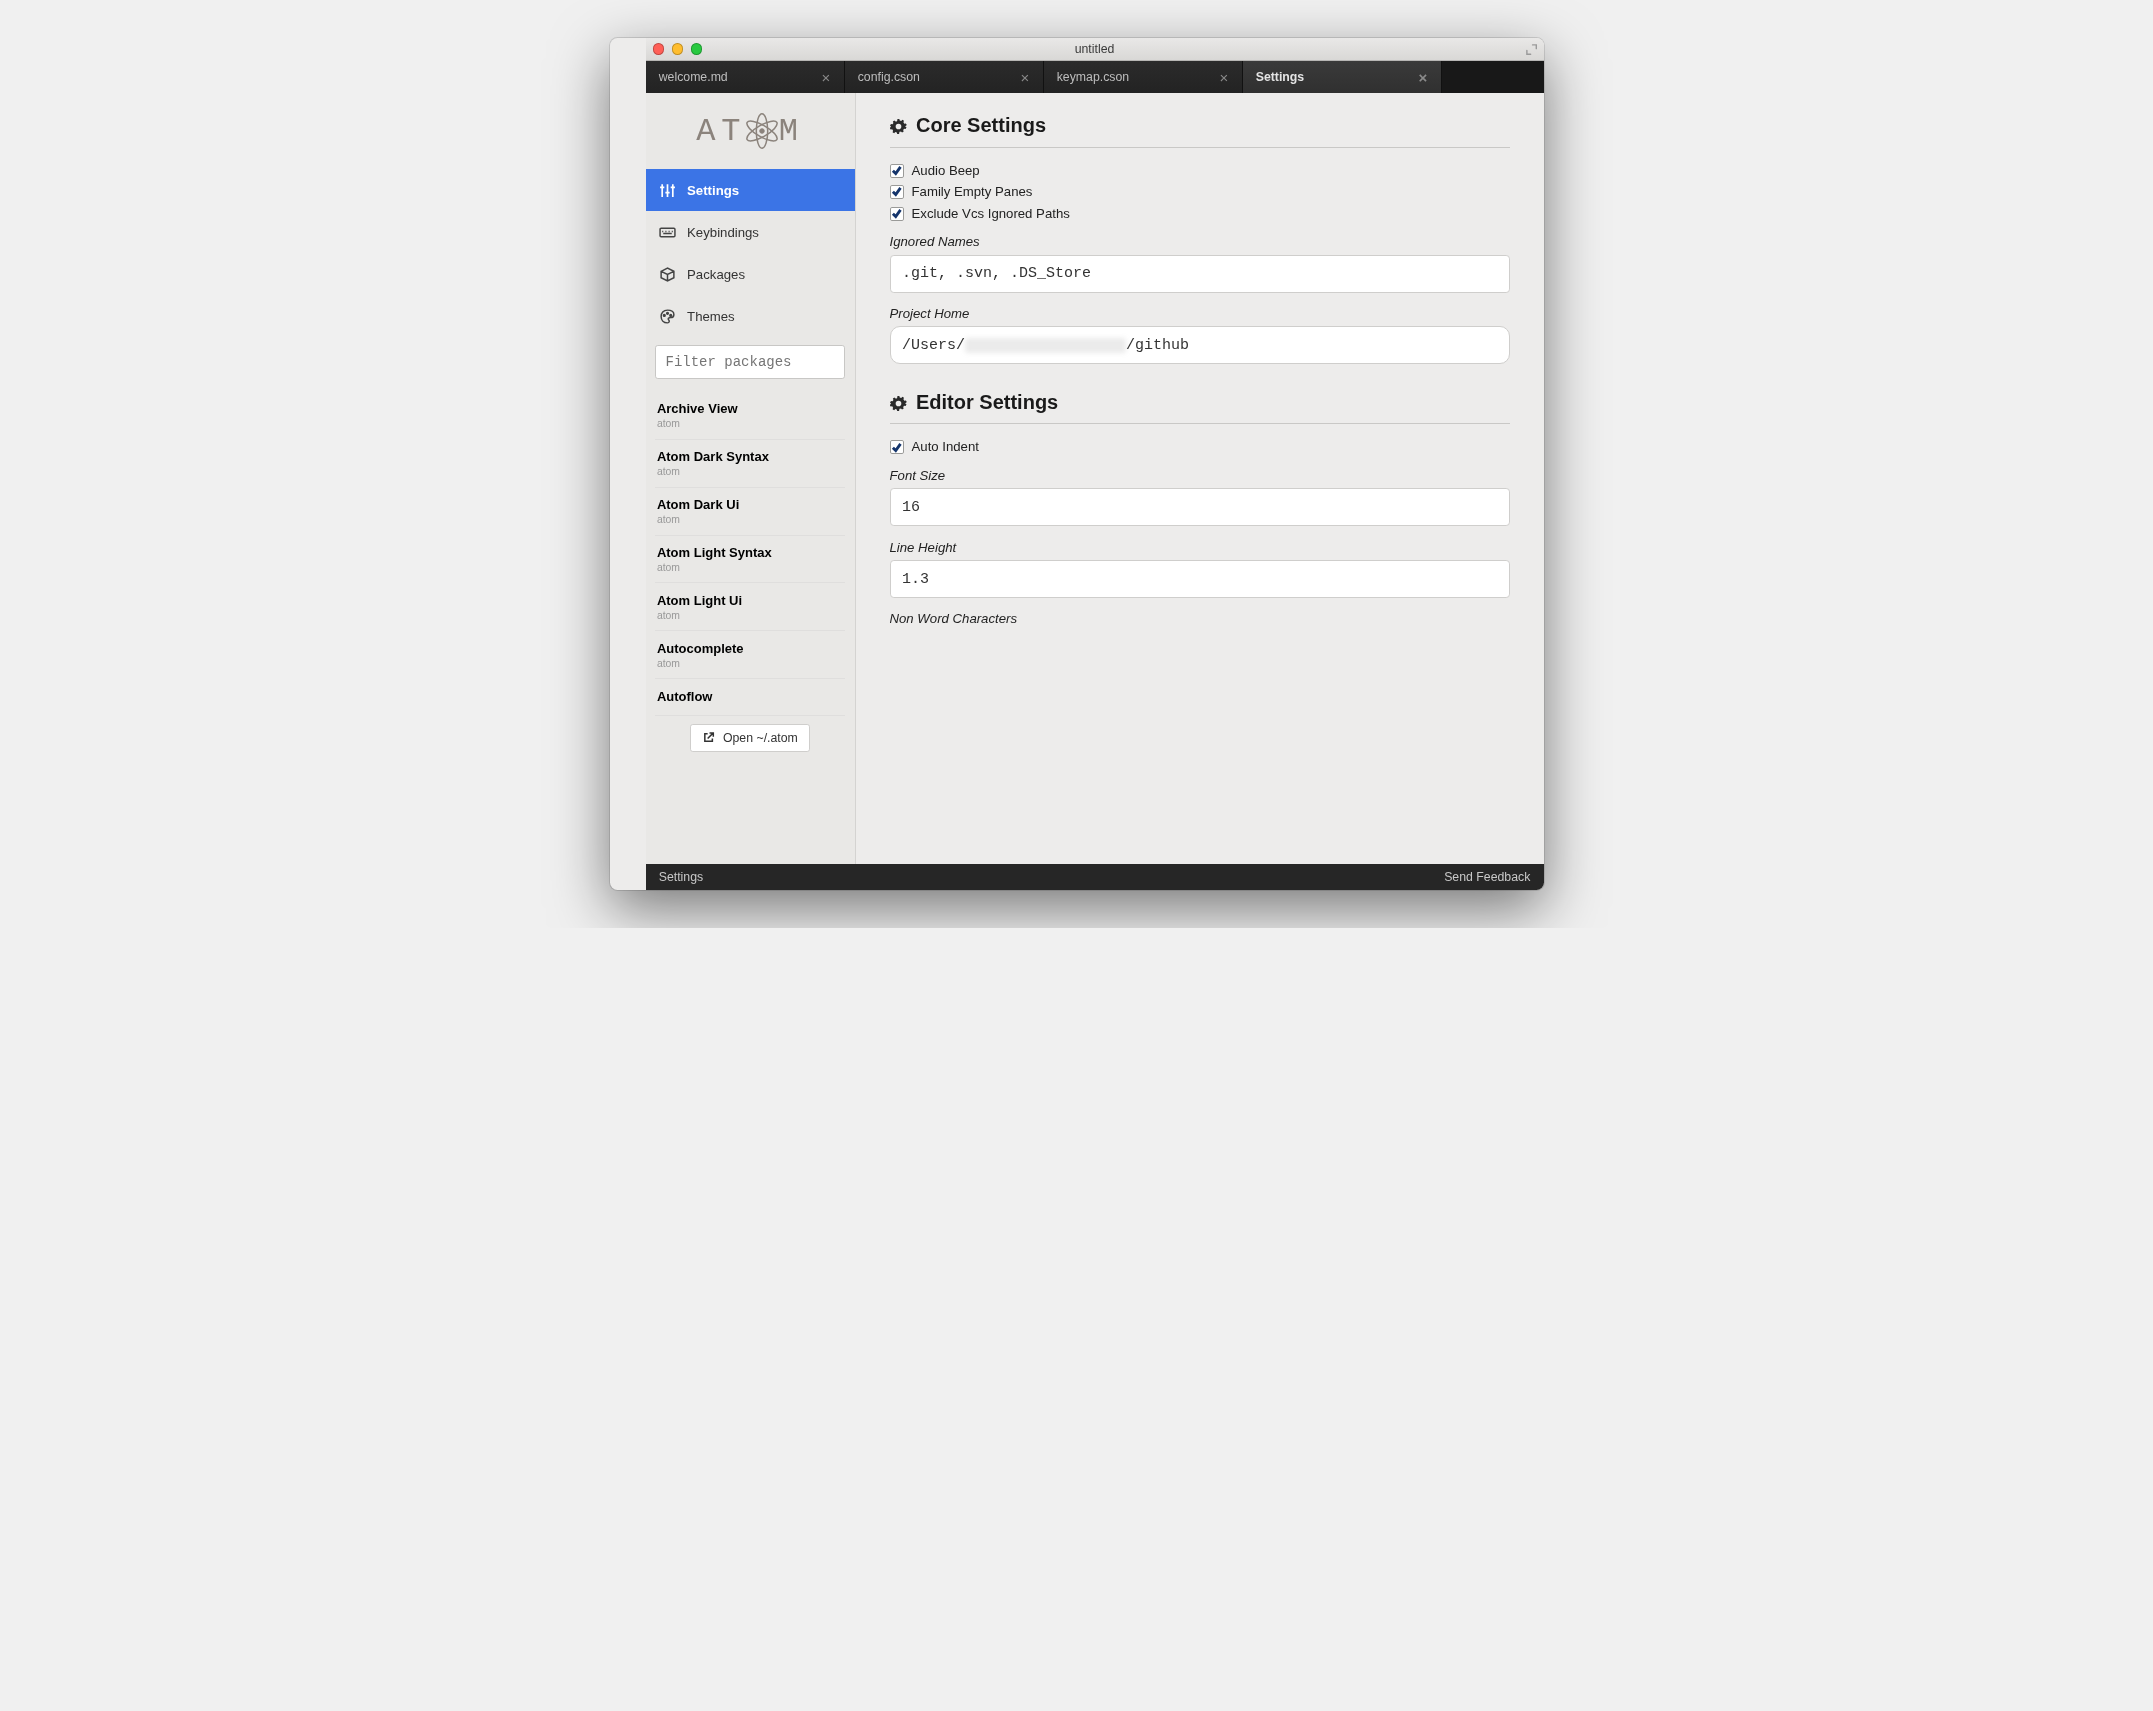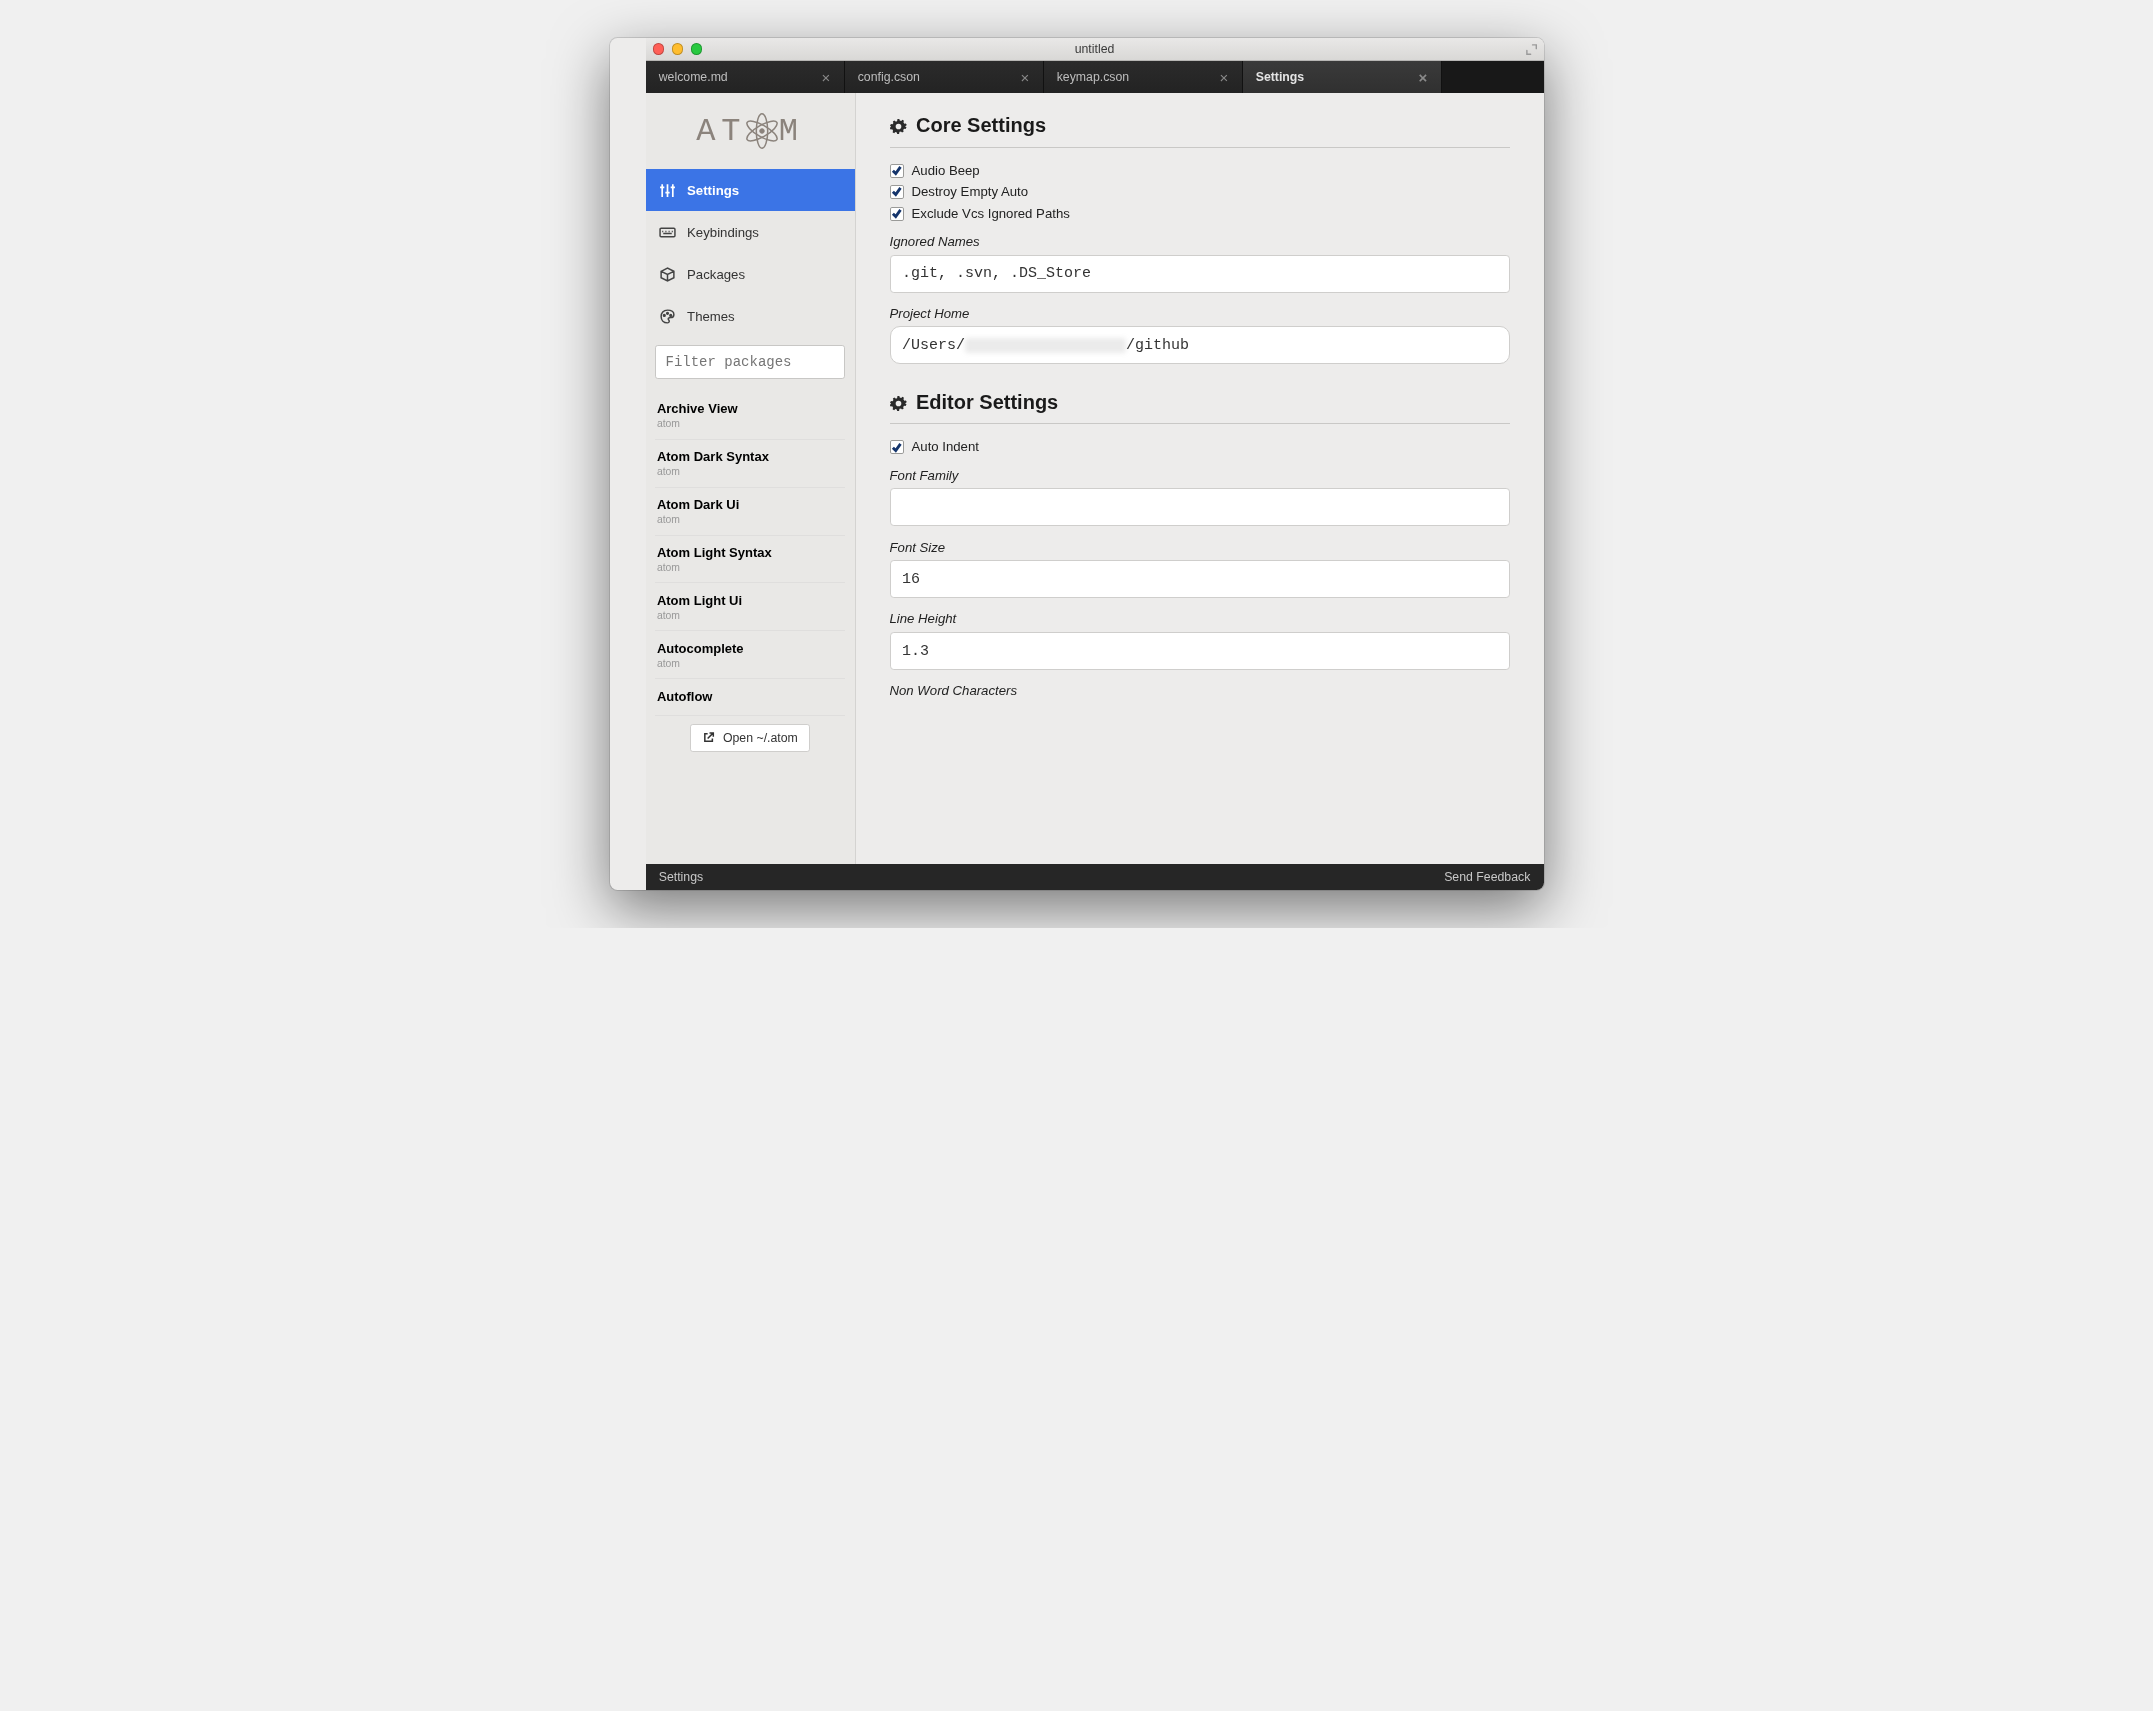--- a/index.html
+++ b/index.html
@@ -371,21 +371,21 @@
             </svg>
           </span>
         <span>Audio Beep</span>
       </div>
       <div class="checkrow">
         <span class="check">
             <svg viewBox="0 0 12 12">
               <path d="M2 6l3 3 5-7"></path>
             </svg>
           </span>
-        <span>Destroy Empty Auto</span>
+        <span>Family Empty Panes</span>
       </div>
       <div class="checkrow">
         <span class="check">
             <svg viewBox="0 0 12 12">
               <path d="M2 6l3 3 5-7"></path>
             </svg>
           </span>
         <span>Exclude Vcs Ignored Paths</span>
       </div>
 
@@ -416,24 +416,20 @@
 
       <div class="checkrow">
         <span class="check">
             <svg viewBox="0 0 12 12">
               <path d="M2 6l3 3 5-7"></path>
             </svg>
           </span>
         <span>Auto Indent</span>
       </div>
 
-      <div class="field">
-        <label>Font Family</label>
-        <input type="text" value="" style="">
-      </div>
 
       <div class="field">
         <label>Font Size</label>
         <input type="text" value="16" style="">
       </div>
 
       <div class="field">
         <label>Line Height</label>
         <input type="text" value="1.3" style="">
       </div>

